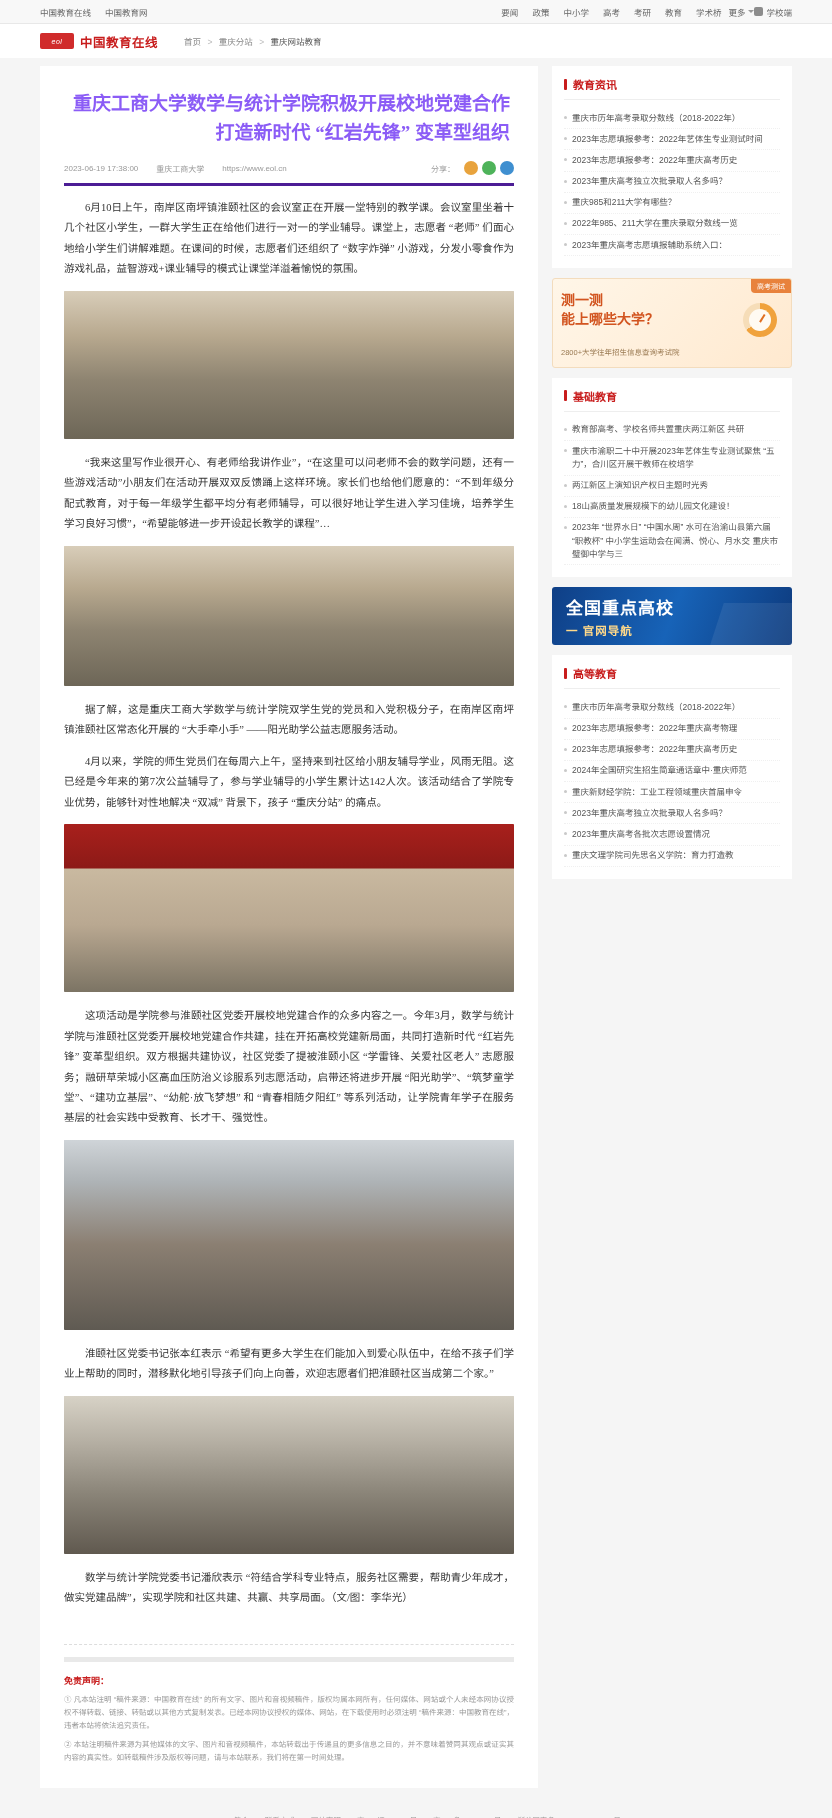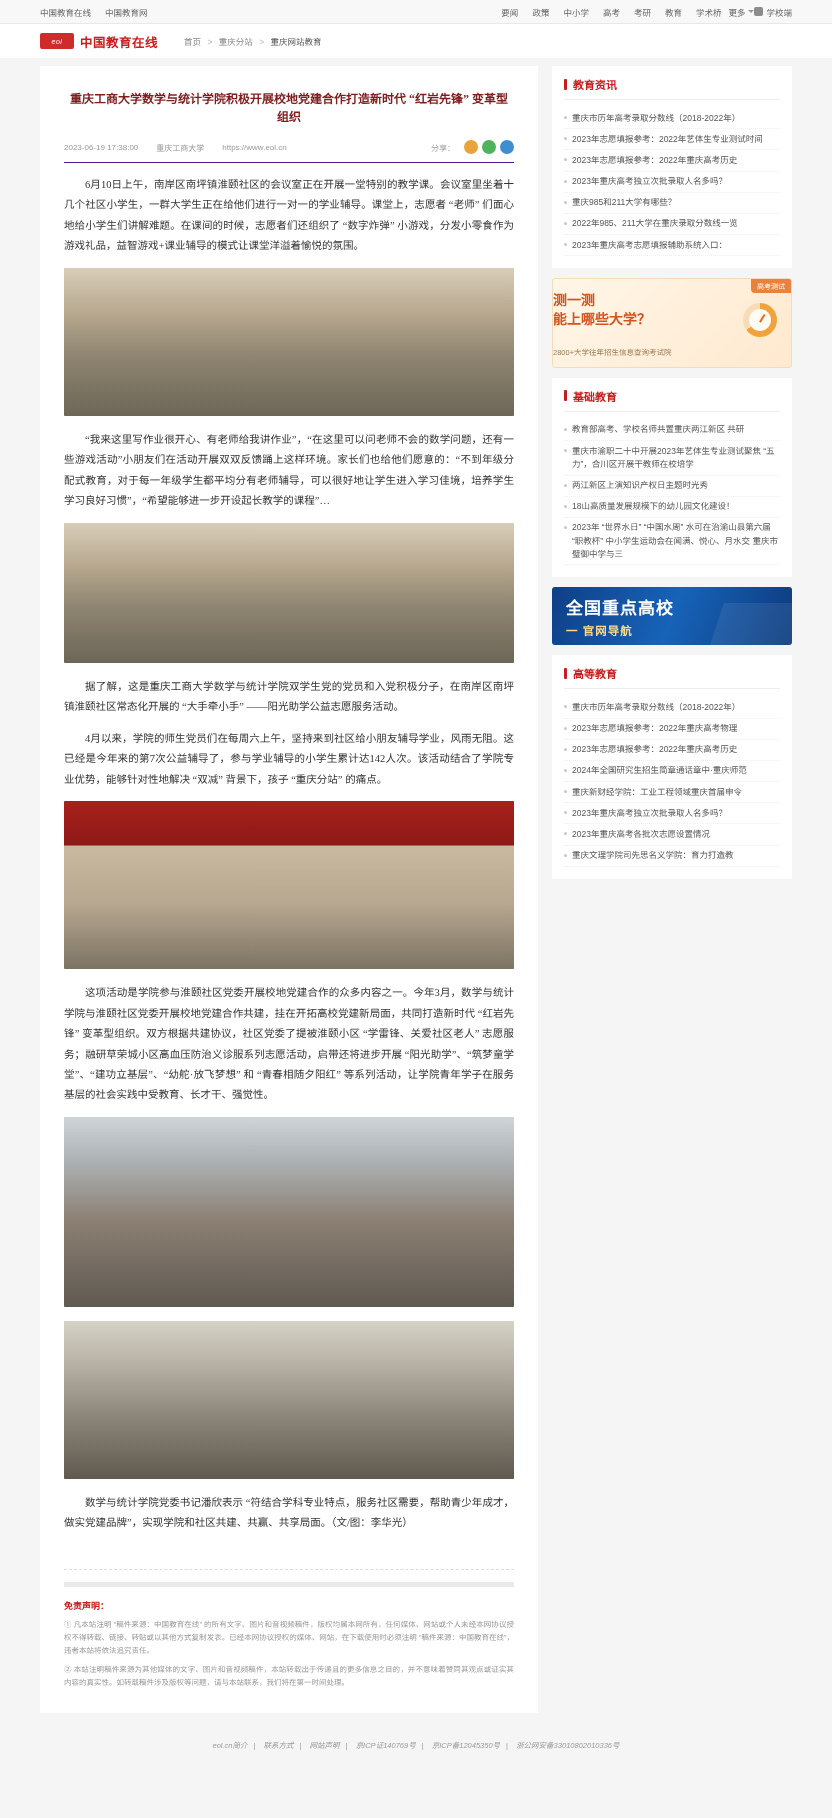--- a/index.html
+++ b/index.html
@@ -63,27 +63,27 @@
   
   .wrap {
     width: 752px; margin: 0 auto; display: flex; gap: 14px;
     padding-top: 8px; align-items: flex-start;
   }
   .main { width: 498px; background: #fff; padding: 18px 24px 0 24px; }
   .side { width: 240px; }
 
   
   h1.title {
-    font-size: 12px; line-height: 1.5; text-align: center; color: #7f1d1d;
+    font-size: 19px; line-height: 1.5; text-align: right; color: #8b5cf6;
     font-weight: bold; font-family: "Liberation Serif", serif;
     padding: 6px 4px 14px 4px;
   }
   .meta {
     display: flex; align-items: center; font-size: 8px; color: #999;
-    border-bottom: 1px solid #4c1d95; padding-bottom: 8px;
+    border-bottom: 3px solid #4c1d95; padding-bottom: 8px;
   }
   .meta .m { margin-right: 18px; }
   .meta .share-wrap { margin-left: auto; display: flex; align-items: center; }
   .meta .share-label { margin-right: 5px; color: #999; }
   .sbtn {
     width: 14px; height: 14px; border-radius: 50%; margin-left: 4px;
     display: inline-block;
   }
   .sbtn.s1 { background: #e8a33d; }
   .sbtn.s2 { background: #4eb35a; }
@@ -159,21 +159,21 @@
     position: relative; border-bottom: 1px dotted #f0f0f0;
   }
   .slist li::before {
     content: ""; position: absolute; left: 0; top: 8px;
     width: 3px; height: 3px; border-radius: 50%; background: #c9c9c9;
   }
 
   
   .promo {
     background: linear-gradient(135deg,#fff6e8 0%,#ffe9cf 100%);
-    border: 1px solid #f3dcbd; border-radius: 3px; padding: 12px 12px 10px 0;
+    border: 1px solid #f3dcbd; border-radius: 3px; padding: 12px 12px 10px 8px;
     margin-bottom: 10px; position: relative; overflow: hidden;
   }
   .promo .tag {
     position: absolute; right: 0; top: 0; background: #e8823c; color: #fff;
     font-size: 7px; padding: 2px 6px; border-bottom-left-radius: 4px;
   }
   .promo .l1 { font-size: 14px; color: #d2541f; font-weight: bold; line-height: 1.35; }
   .promo .l2 { font-size: 14px; color: #d2541f; font-weight: bold; line-height: 1.35; }
   .promo .l3 { font-size: 7.5px; color: #9a7a52; margin-top: 17px; }
   .gauge {
@@ -294,20 +294,21 @@
         <div class="figure">
           <div class="ph red" style="height:168px"></div>
         </div>
 
         <p>这项活动是学院参与淮颐社区党委开展校地党建合作的众多内容之一。今年3月，数学与统计学院与淮颐社区党委开展校地党建合作共建，挂在开拓高校党建新局面，共同打造新时代 “红岩先锋” 变革型组织。双方根据共建协议，社区党委了提被淮颐小区 “学雷锋、关爱社区老人” 志愿服务；融研草荣城小区高血压防治义诊服系列志愿活动，启带还将进步开展 “阳光助学”、“筑梦童学堂”、“建功立基层”、“幼舵·放飞梦想” 和 “青春相随夕阳红” 等系列活动，让学院青年学子在服务基层的社会实践中受教育、长才干、强觉性。</p>
 
         <div class="figure">
           <div class="ph street" style="height:190px"></div>
         </div>
 
+        <p>淮颐社区党委书记张本红表示 “希望有更多大学生在们能加入到爱心队伍中，在给不孩子们学业上帮助的同时，潜移默化地引导孩子们向上向善，欢迎志愿者们把淮颐社区当成第二个家。”</p>
 
         <div class="figure">
           <div class="ph group" style="height:158px"></div>
         </div>
 
         <p>数学与统计学院党委书记潘欣表示 “符结合学科专业特点，服务社区需要，帮助青少年成才，做实党建品牌”，实现学院和社区共建、共赢、共享局面。（文/图：李华光）</p>
       </div>
 
       <div class="discl">
         <div class="bar"></div>

